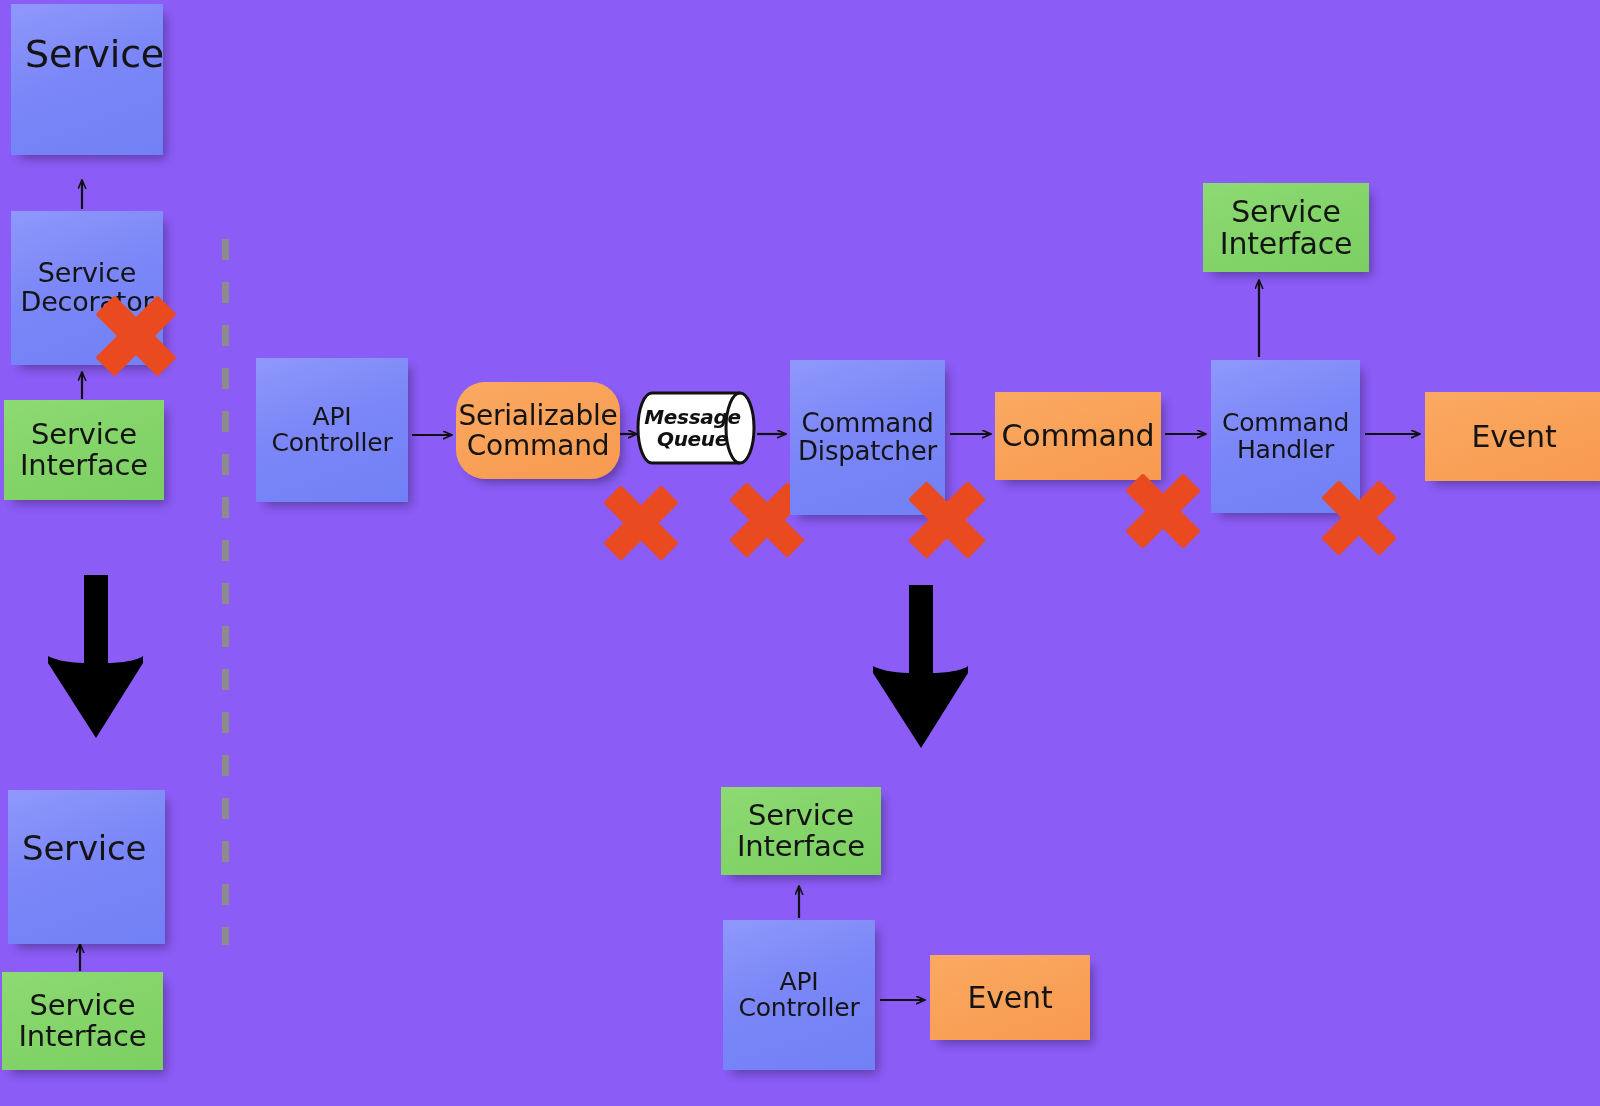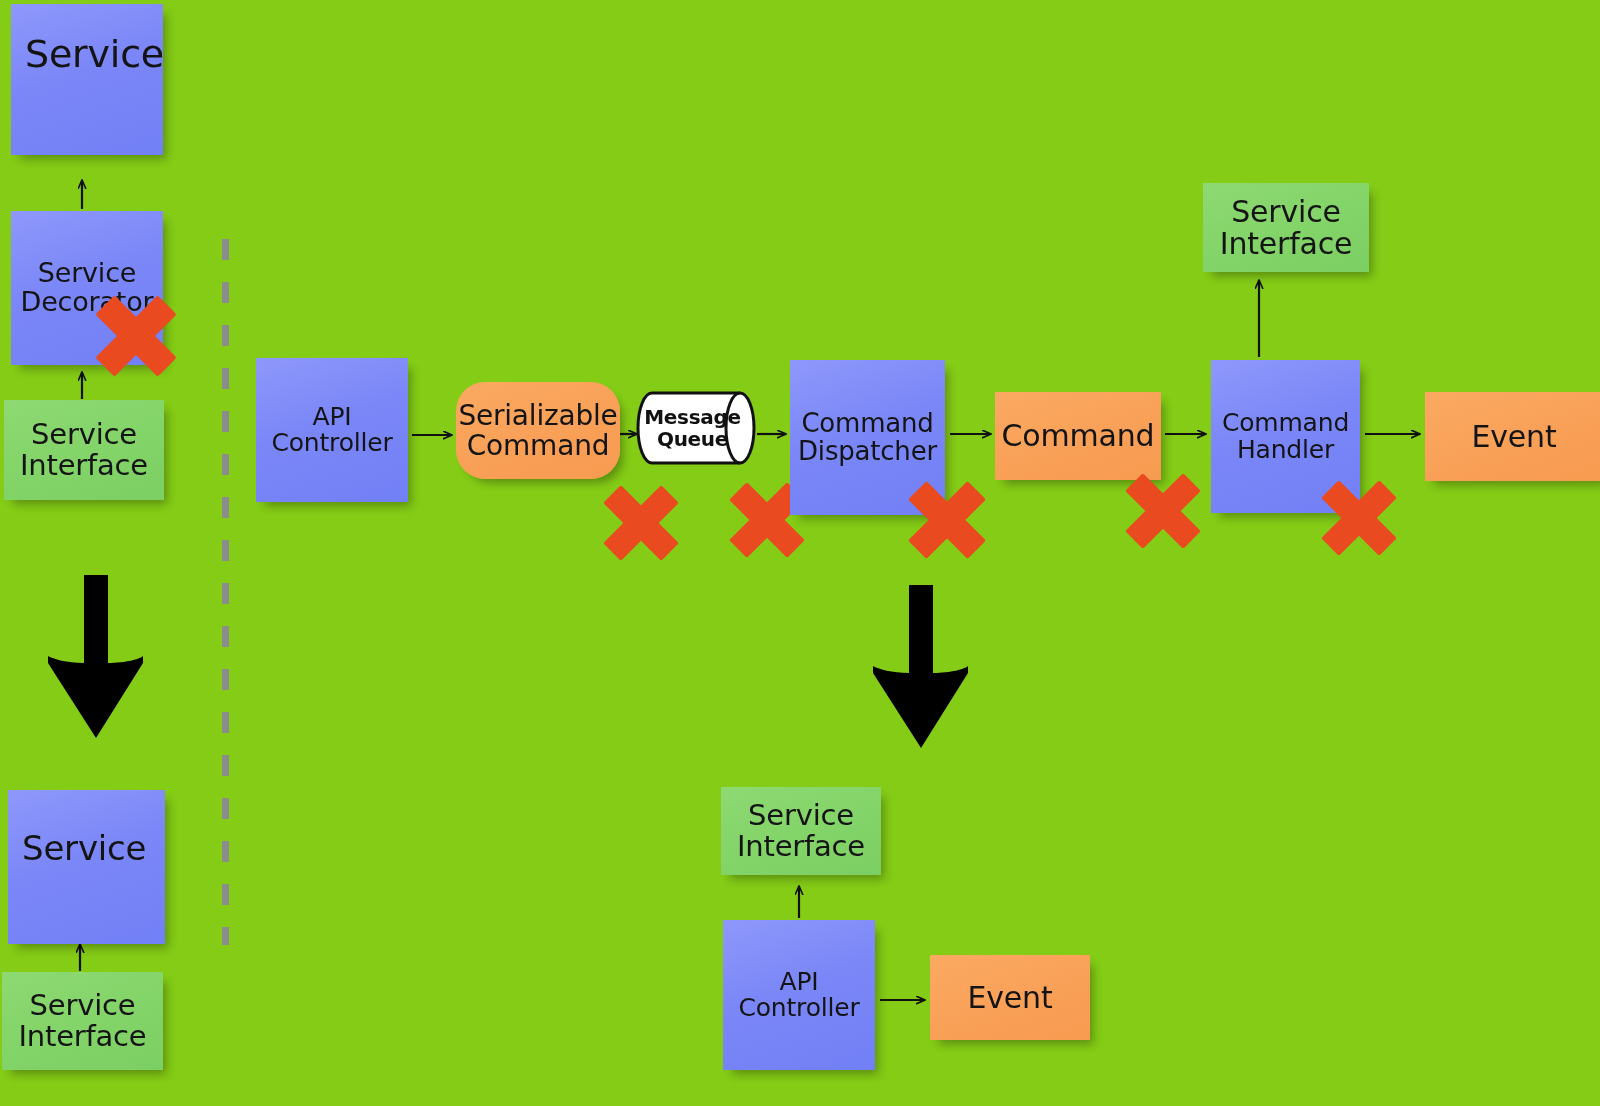--- a/index.html
+++ b/index.html
@@ -14,21 +14,21 @@
     position: relative;
     overflow: hidden;
     font-family: "DejaVu Sans", "Liberation Sans", sans-serif;
     -webkit-font-smoothing: antialiased;
   }
   #canvas {
     position: absolute;
     inset: 0;
     width: 1600px;
     height: 1106px;
-    background: #84cc16;
+    background: #8b5cf6;
   }
 
   
   .node {
     position: absolute;
     box-sizing: border-box;
     display: flex;
     align-items: center;
     justify-content: center;
     text-align: center;
@@ -148,21 +148,21 @@
 Command</div>
   <div class="xmark" style="left:600px; top:482px; width:82px; height:82px;">
     <i style="width:82px;height:25px;transform:translate(-50%,-50%) rotate(45deg);"></i>
     <i style="width:82px;height:25px;transform:translate(-50%,-50%) rotate(-45deg);"></i>
   </div>
 
   <svg class="cylinder" style="left:636px; top:391px;" width="122" height="74" viewBox="0 0 122 74" xmlns="http://www.w3.org/2000/svg">
     <path d="M16 2 H104 A14 35 0 0 1 104 72 H16 A14 35 0 0 1 16 2 Z" fill="#ffffff" stroke="#111" stroke-width="3"></path>
     <path d="M104 2 A14 35 0 0 0 104 72" fill="none" stroke="#111" stroke-width="3"></path>
   </svg>
-  <div class="cyl-label" style="left:640px; top:392px; width:105px; height:72px; font-size:20px;">Message
+  <div class="cyl-label" style="left:640px; top:392px; width:105px; height:72px; font-size:20px;font-style:italic;">Message
 Queue</div>
   <div class="xmark" style="left:726px; top:479px; width:82px; height:82px;">
     <i style="width:82px;height:25px;transform:translate(-50%,-50%) rotate(45deg);"></i>
     <i style="width:82px;height:25px;transform:translate(-50%,-50%) rotate(-45deg);"></i>
   </div>
 
   <div class="node blue" style="left:790px; top:360px; width:155px; height:155px; font-size:26px;">Command
 Dispatcher</div>
   <div class="xmark" style="left:905px; top:478px; width:84px; height:84px;">
     <i style="width:84px;height:26px;transform:translate(-50%,-50%) rotate(45deg);"></i>

